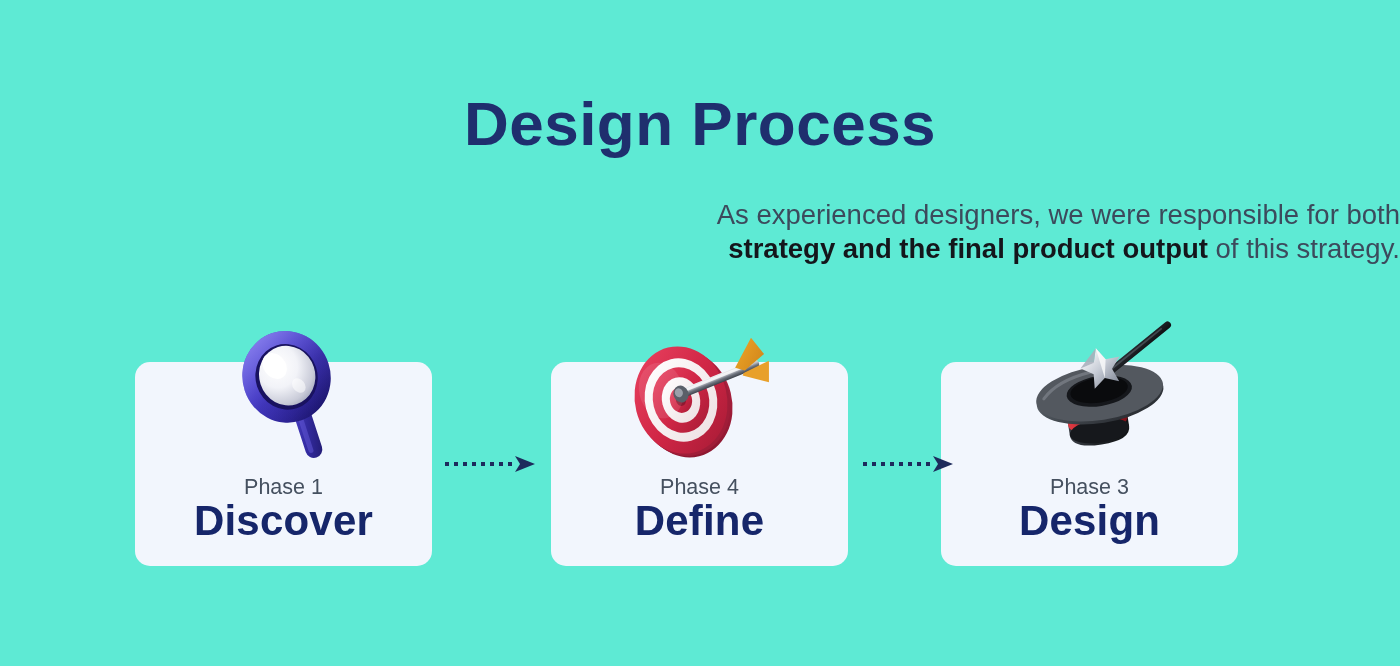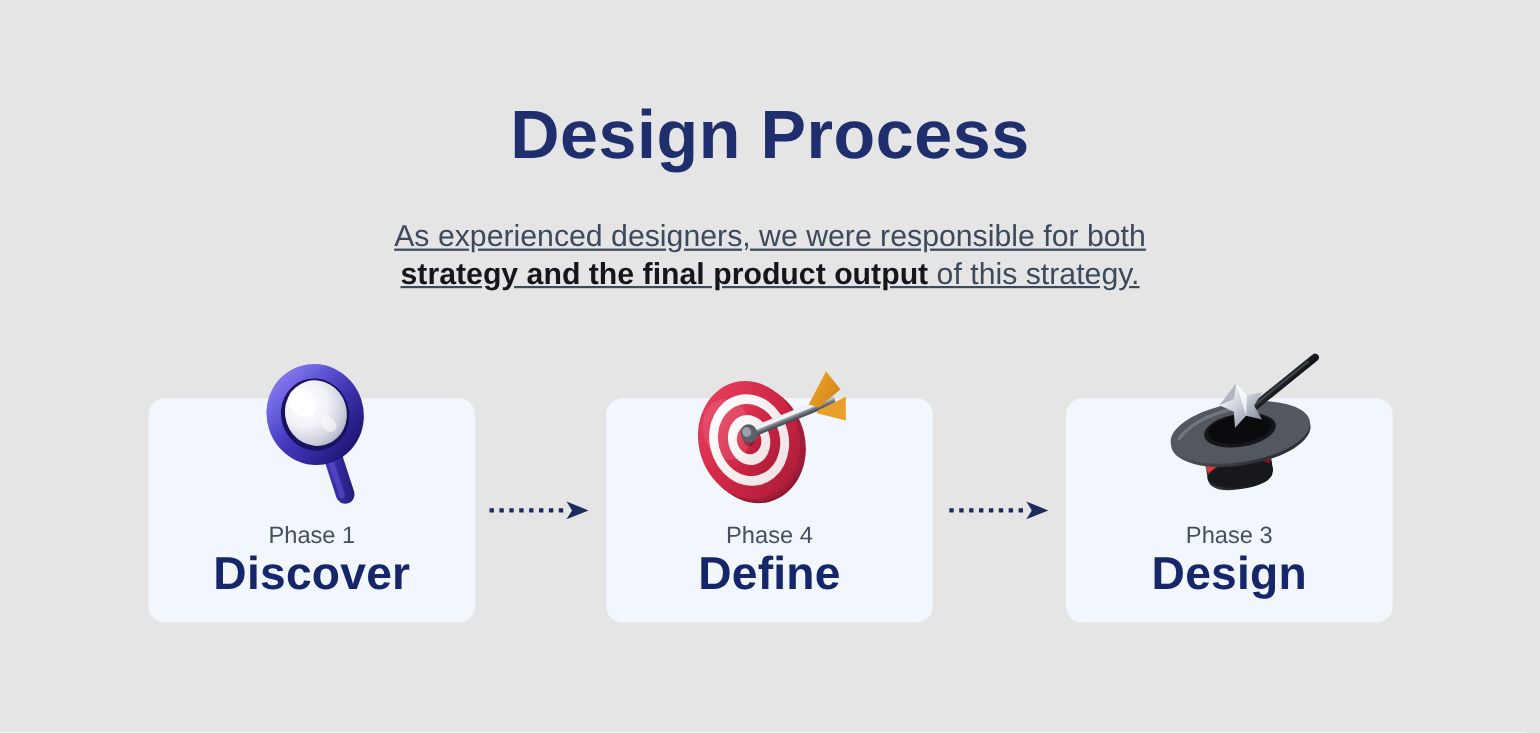--- a/index.html
+++ b/index.html
@@ -10,21 +10,21 @@
     height: 666px;
     background: #ffffff;
     font-family: "Liberation Sans", sans-serif;
     overflow: hidden;
   }
 
   .page {
     position: relative;
     width: 1400px;
     height: 666px;
-    background: #e5e5e5;
+    background: #5eead4;
   }
 
   
   .title {
     position: absolute;
     top: 88px;
     left: 0;
     width: 1400px;
     text-align: center;
     font-size: 62px;
@@ -33,26 +33,25 @@
     letter-spacing: 0.5px;
     color: #1f2f6e;
     white-space: nowrap;
   }
 
   .subtitle {
     position: absolute;
     top: 198px;
     left: 0;
     width: 1400px;
-    text-align: center;
+    text-align: right;
     font-size: 27.5px;
     line-height: 34px;
     font-weight: 400;
     color: #3c4a5c;
-    text-decoration: underline;
   }
   .subtitle .line { display: block; white-space: nowrap; }
   .subtitle .em {
     font-weight: 700;
     color: #14161b;
   }
 
   
   .cards {
     position: absolute;
@@ -65,21 +64,21 @@
   .card {
     position: absolute;
     top: 0;
     width: 297px;
     height: 204px;
     background: #f2f6fd;
     border-radius: 15px;
   }
   .card.c1 { left: 0px; }
   .card.c2 { left: 416px; }
-  .card.c3 { left: 834px; }
+  .card.c3 { left: 806px; }
 
   .card-labels {
     position: absolute;
     left: 0;
     right: 0;
     bottom: 25px;
     text-align: center;
     margin-top: 40px;
   }
   .phase {

